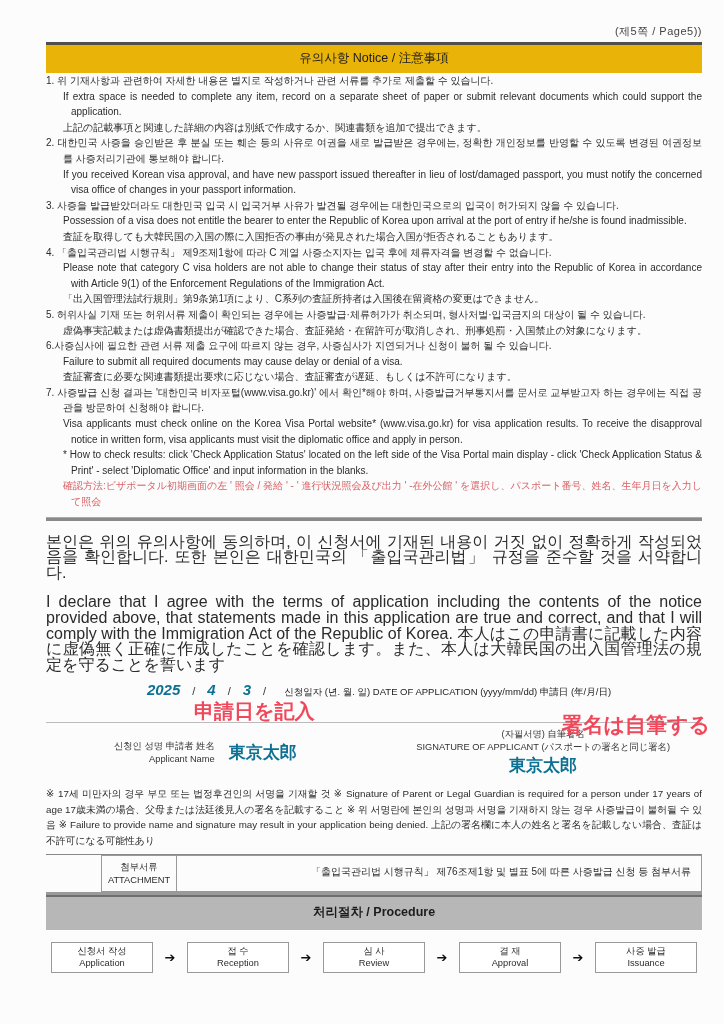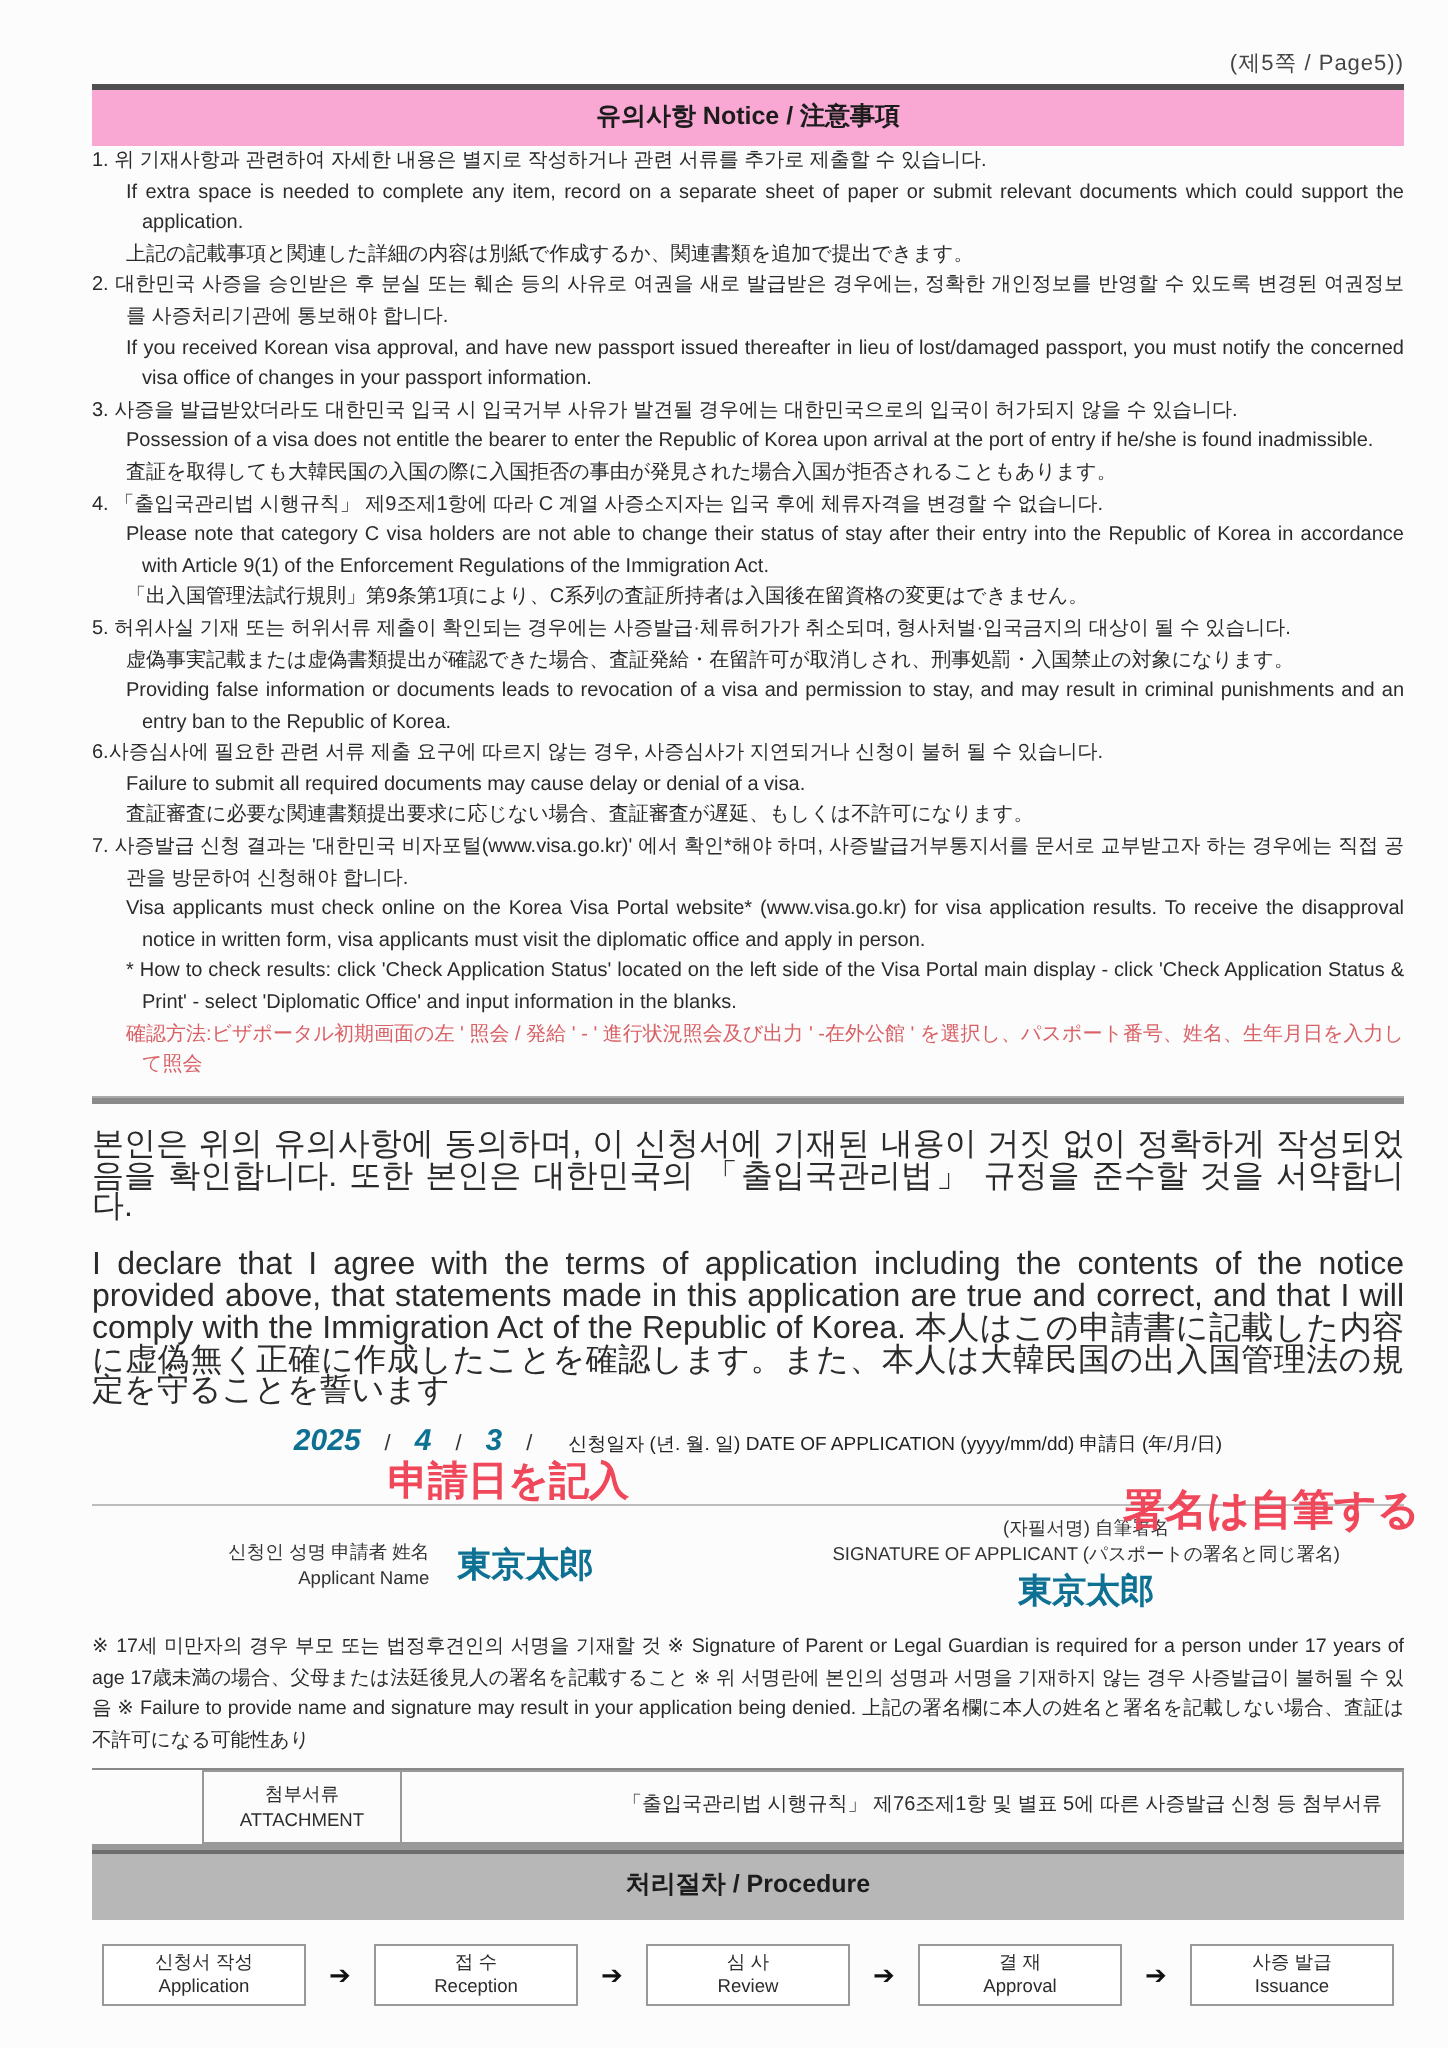--- a/index.html
+++ b/index.html
@@ -5,22 +5,22 @@
   * { box-sizing: border-box; }
   html,body { margin:0; padding:0; background:#e8e8e8; }
   .page {
     width:724px; height:1024px; margin:0 auto; background:#fcfcfc;
     font-family:"Liberation Sans","DejaVu Sans",sans-serif;
     color:#2b2b2b; padding:24px 22px 0 46px; overflow:hidden; position:relative;
   }
   .page-num { text-align:right; font-size:11px; color:#444; margin-bottom:3px; letter-spacing:0.5px; }
 
   .bar {
-    background:#f9a8d4; border-top:3px solid #4f4f4f;
-    text-align:center; font-weight:bold; font-size:12.5px; color:#1c1c1c;
+    background:#eab308; border-top:3px solid #4f4f4f;
+    text-align:center; font-weight:normal; font-size:12.5px; color:#1c1c1c;
     padding:5px 0 6px;
   }
   .bar.left-align { text-align:left; padding-left:12px; }
 
   .notice-list { margin-top:0; font-size:10px; line-height:15.6px; text-align:justify; }
   .n-item p { margin:0 0 0 17px; padding-left:8px; text-indent:-8px; }
   .n-item p.first { margin-left:0; padding-left:17px; text-indent:-17px; }
   .n-item p.red { color:var(--note-red,#d96065); }
 
   .divider-double { margin-top:7px; border-top:1.5px solid #aaa; border-bottom:3.5px solid #8a8a8a; height:4px; }
@@ -41,21 +41,21 @@
   .lab { font-size:9.3px; text-align:right; line-height:12.5px; color:#333; }
   .lab.center { text-align:center; }
   .fill-val { color:var(--accent-teal,#0e7193); font-size:17px; font-weight:bold; }
   .name-right { text-align:center; position:relative; padding-right:26px; }
   .name-right .fill-val { display:inline-block; margin-top:1px; }
   .sign-annot { position:absolute; top:-17px; right:-14px; color:var(--annotation-red,#f0485a); font-size:21px; font-weight:bold; white-space:nowrap; }
 
   .minor-note { font-size:9.8px; line-height:15.5px; text-align:justify; margin-top:9px; color:#2b2b2b; }
 
   .attach { display:flex; margin-top:6px; border-top:1.5px solid #888; border-bottom:3px solid #9a9a9a; }
-  .attach-label { width:100px; border:1px solid #999; text-align:center; font-size:9.3px; line-height:12.5px; padding:5px 0; margin-left:55px; }
+  .attach-label { width:76px; border:1px solid #999; text-align:center; font-size:9.3px; line-height:12.5px; padding:5px 0; margin-left:55px; }
   .attach-text { flex:1; border:1px solid #999; border-left:none; font-size:10px; padding:9px 10px 0;text-align:right; }
 
   .proc-bar { margin-top:0; background:#b7b7b7; border-top:2px solid #6e6e6e; text-align:center; font-weight:bold; font-size:12.5px; padding:7px 0 9px; color:#1c1c1c; }
 
   .flow { display:flex; align-items:flex-start; margin-top:12px; }
   .step { flex:1; text-align:center; }
   .step .box { border:1px solid #999; margin:0 5px; padding:2px 0 3px; font-size:9.3px; line-height:12px; background:#fff; }
   .arrow-cell { width:24px; text-align:center; font-size:13px; font-weight:bold; padding-top:8px; color:#111; }
 </style>
 </head>
@@ -83,21 +83,20 @@
       <p>査証を取得しても大韓民国の入国の際に入国拒否の事由が発見された場合入国が拒否されることもあります。</p>
     </div>
     <div class="n-item">
       <p class="first">4. 「출입국관리법 시행규칙」 제9조제1항에 따라 C 계열 사증소지자는 입국 후에 체류자격을 변경할 수 없습니다.</p>
       <p>Please note that category C visa holders are not able to change their status of stay after their entry into the Republic of Korea in accordance with Article 9(1) of the Enforcement Regulations of the Immigration Act.</p>
       <p>「出入国管理法試行規則」第9条第1項により、C系列の査証所持者は入国後在留資格の変更はできません。</p>
     </div>
     <div class="n-item">
       <p class="first">5. 허위사실 기재 또는 허위서류 제출이 확인되는 경우에는 사증발급·체류허가가 취소되며, 형사처벌·입국금지의 대상이 될 수 있습니다.</p>
       <p>虚偽事実記載または虚偽書類提出が確認できた場合、査証発給・在留許可が取消しされ、刑事処罰・入国禁止の対象になります。</p>
-      <p>Providing false information or documents leads to revocation of a visa and permission to stay, and may result in criminal punishments and an entry ban to the Republic of Korea.</p>
     </div>
     <div class="n-item">
       <p class="first">6.사증심사에 필요한 관련 서류 제출 요구에 따르지 않는 경우, 사증심사가 지연되거나 신청이 불허 될 수 있습니다.</p>
       <p>Failure to submit all required  documents may cause delay or denial of a visa.</p>
       <p>査証審査に必要な関連書類提出要求に応じない場合、査証審査が遅延、もしくは不許可になります。</p>
     </div>
     <div class="n-item">
       <p class="first">7. 사증발급 신청 결과는 '대한민국 비자포털(www.visa.go.kr)' 에서 확인*해야 하며, 사증발급거부통지서를 문서로 교부받고자 하는 경우에는 직접 공관을 방문하여 신청해야 합니다.</p>
       <p>Visa applicants must check online on the Korea Visa Portal website* (www.visa.go.kr) for visa application results. To receive the disapproval notice in written form, visa applicants must visit the diplomatic office and apply in person.</p>
       <p>* How to check results: click 'Check Application Status' located on the left side of the Visa Portal main display - click 'Check Application Status &amp; Print' - select 'Diplomatic Office'  and input information in the blanks.</p>

